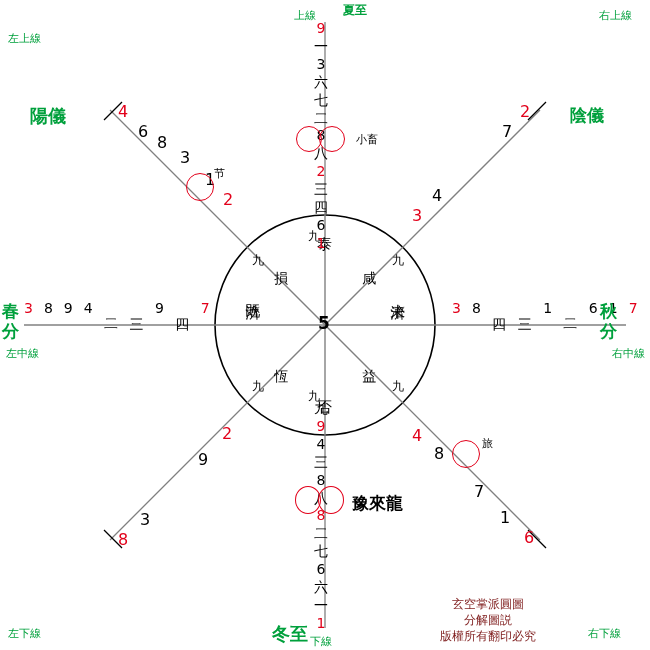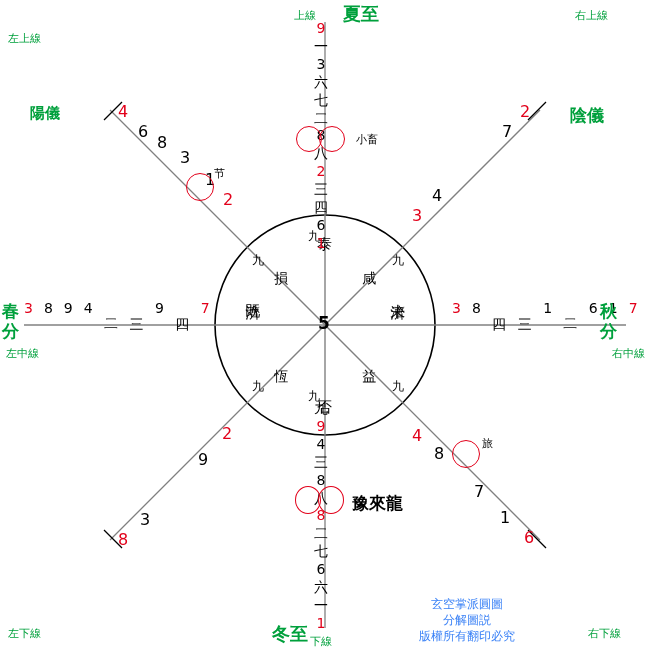--- a/index.html
+++ b/index.html
@@ -163,39 +163,39 @@
     <span class="abs red" style="left:22px;top:6px;">4</span>
     <span class="abs blk" style="left:44px;top:24px;">8</span>
     <span class="abs blk" style="left:84px;top:62px;">7</span>
     <span class="abs blk" style="left:110px;top:88px;">1</span>
     <span class="abs red" style="left:134px;top:108px;">6</span>
   </div>
   <div class="circlehl" style="left:452px;top:440px;width:26px;height:26px;"></div>
   <div class="abs lbl blk" style="left:482px;top:436px;">旅</div>
 
   <div class="abs lbl-sm green" style="left:8px;top:8px;margin-top:23px;">左上線</div>
-  <div class="abs lbl-sm green" style="left:575px;top:8px;">右上線</div>
+  <div class="abs lbl-sm green" style="left:599px;top:8px;">右上線</div>
   <div class="abs lbl-sm green" style="left:8px;top:626px;">左下線</div>
   <div class="abs lbl-sm green" style="left:588px;top:626px;">右下線</div>
 
   <div class="abs lbl-sm green" style="left:294px;top:8px;">上線</div>
-  <div class="abs green" style="left:343px;top:2px;font-size:18px;font-weight:bold;">夏至</div>
+  <div class="abs green" style="left:343px;top:2px;font-size:12px;font-weight:bold;">夏至</div>
   <div class="abs lbl-sm green" style="left:310px;top:634px;">下線</div>
   <div class="abs green" style="left:272px;top:622px;font-size:18px;font-weight:bold;">冬至</div>
 
   <div class="abs green" style="left:2px;top:300px;font-size:17px;font-weight:bold;">春</div>
   <div class="abs green" style="left:2px;top:320px;font-size:17px;font-weight:bold;">分</div>
   <div class="abs lbl-sm green" style="left:6px;top:348px;width:26px;line-height:1.1;">左中線</div>
 
   <div class="abs green" style="left:600px;top:300px;font-size:17px;font-weight:bold;">秋</div>
   <div class="abs green" style="left:600px;top:320px;font-size:17px;font-weight:bold;">分</div>
   <div class="abs lbl-sm green" style="left:612px;top:348px;width:26px;line-height:1.1;">右中線</div>
 
-  <div class="abs green" style="left:30px;top:104px;font-size:15px;font-weight:bold;">陽儀</div>
+  <div class="abs green" style="left:30px;top:104px;font-size:18px;font-weight:bold;">陽儀</div>
   <div class="abs green" style="left:570px;top:104px;font-size:17px;font-weight:bold;">陰儀</div>
 
-  <div class="abs" style="left:419px;top:596px;text-align:center;font-size:12px;line-height:1.35;color:#3b82f6;">
+  <div class="abs" style="left:440px;top:596px;text-align:center;font-size:12px;line-height:1.35;color:#7f1d1d;">
     <div>玄空掌派圓圖</div>
     <div>分解圖説</div>
     <div>版權所有翻印必究</div>
   </div>
 
 </div>
 
 </body></html>

